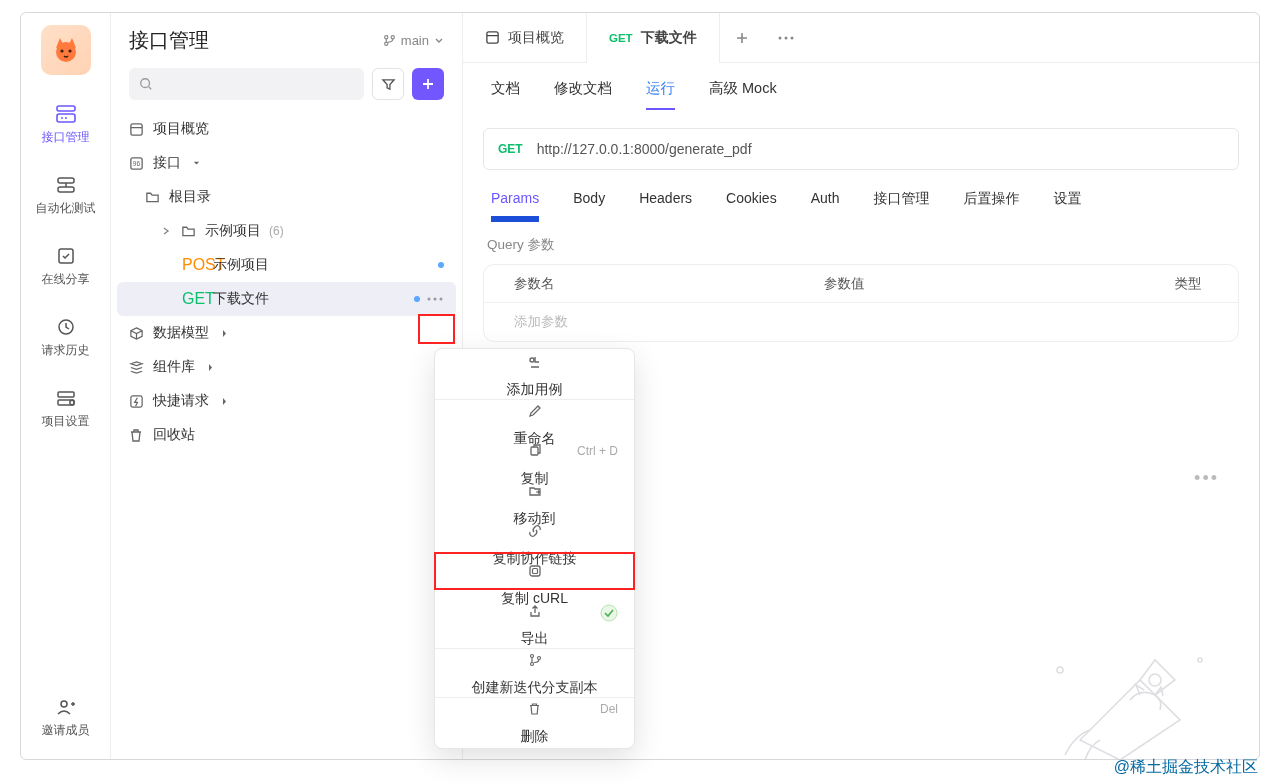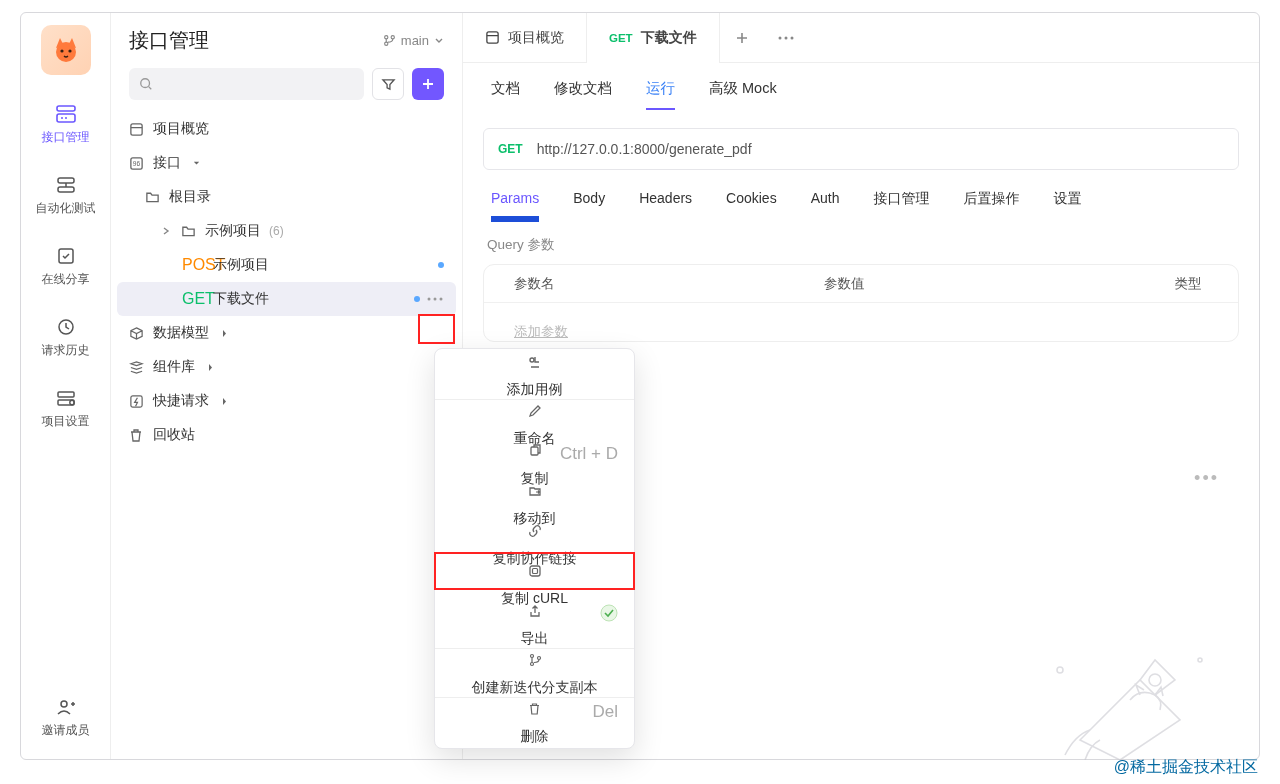--- a/index.html
+++ b/index.html
@@ -30,21 +30,21 @@
 .method { font-weight: 400; font-size: 16px; width: 36px; padding-left: 13px; }
 .m-post { color: #ff8a00; }
 .m-get { color: #0bbf6b; }
 .count { color: #aaa; font-size: 12px; }
 .dotblue { width: 6px; height: 6px; background: #5aa8ff; border-radius: 50%; position: absolute; right: 12px; }
 .morebtn { position: absolute; right: 6px; width: 30px; height: 24px; display: flex; align-items: center; justify-content: center; color: #999; }
 .redbox1 { position: absolute; left: 418px; top: 314px; width: 37px; height: 30px; border: 2px solid #f22; pointer-events: none; z-index: 40; }
 .ctxmenu { position: absolute; left: 434px; top: 348px; width: 201px; background: #fff; border: 1px solid #e6e6ea; border-radius: 8px; box-shadow: 0 10px 30px rgba(0,0,0,0.12); padding: 6px 0; z-index: 30; }
 .ctxitem { display: flex; align-items: center; gap: 12px; height: 40px; padding: 0 16px; font-size: 14px; color: #333; cursor: pointer; position: relative; flex-direction: column; }
 .ctxdiv { height: 1px; background: #eee; margin: 4px 0; }
-.ctxsc { position: absolute; right: 16px; color: #aaa; font-size: 17px; }
+.ctxsc { position: absolute; right: 16px; color: #aaa; font-size: 12px; }
 .ctxic { width: 16px; color: #666; display: flex; justify-content: center; }
 .redbox2 { position: absolute; left: 434px; top: 552px; width: 201px; height: 38px; border: 2px solid #f22; pointer-events: none; z-index: 40; }
 .main { flex: 1; display: flex; flex-direction: column; }
 .tabsrow { height: 50px; display: flex; align-items: stretch; border-bottom: 1px solid #eee; }
 .tab { display: flex; align-items: center; gap: 8px; padding: 0 22px; font-size: 14px; color: #444; cursor: pointer; position: relative; }
 .tab.active { background: #fff; }
 .tab.active::after { content: ""; position: absolute; left: 0; right: 0; bottom: -1px; height: 2px; background: #fff; }
 .tabsrow .tab:nth-child(2) { border-left: 1px solid #eee; border-right: 1px solid #eee; }
 .tabplus, .tabmore { width: 44px; display: flex; align-items: center; justify-content: center; color: #888; cursor: pointer; }
 .subtabs { display: flex; gap: 34px; padding: 16px 28px 0 28px; font-size: 14.5px; color: #333; text-align: center; }
@@ -55,21 +55,21 @@
 .url { color: #555; }
 .reqtabs { display: flex; gap: 34px; padding: 20px 28px 0 28px; font-size: 14px; color: #333; }
 .reqtab { padding-bottom: 10px; cursor: pointer; }
 .reqtab.active { color: #6b57ff; border-bottom: 6px solid #1d4ed8; }
 .qlabel { padding: 14px 28px 6px 24px; color: #888; font-size: 13.5px; }
 .ptable { margin: 4px 20px 7px 20px; border: 1px solid #eee; border-radius: 11px; }
 .pthead { display: flex; height: 38px; align-items: center; font-size: 13.5px; color: #555; border-bottom: 1px solid #f0f0f0; }
 .pthead > div:nth-child(1) { width: 340px; padding-left: 30px; }
 .pthead > div:nth-child(2) { flex: 1; text-align: left; }
 .pthead > div:nth-child(3) { width: 100px; text-align: center; }
-.ptbody { height: 38px; display: flex; align-items: flex-end; padding-left: 30px; color: #bbb; font-size: 13.5px; text-decoration: underline; }
+.ptbody { height: 38px; display: flex; align-items: center; padding-left: 30px; color: #bbb; font-size: 13.5px; }
 .footdots { position: absolute; right: 40px; bottom: 270px; color: #bbb; font-size: 18px; letter-spacing: 2px; }
 .watermark { position: absolute; right: 22px; bottom: 6px; color: #0369a1; font-size: 16px; }
 .foxart { position: absolute; right: 60px; bottom: 24px; opacity: 0.6; }
 svg { display: block; }
 </style>
 </head>
 <body>
 
 <div class="frame">
 

